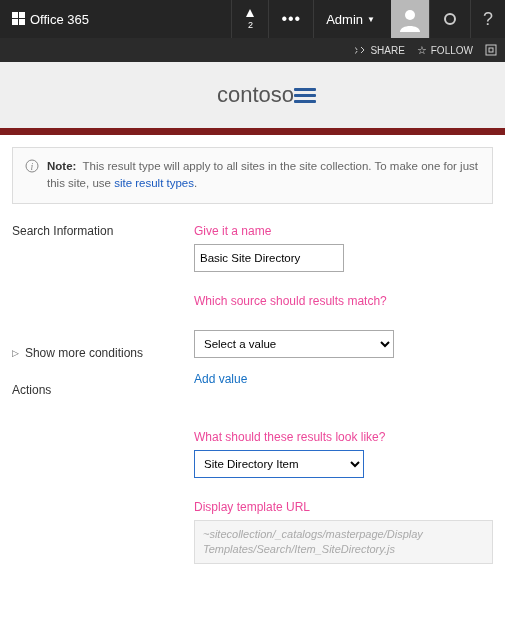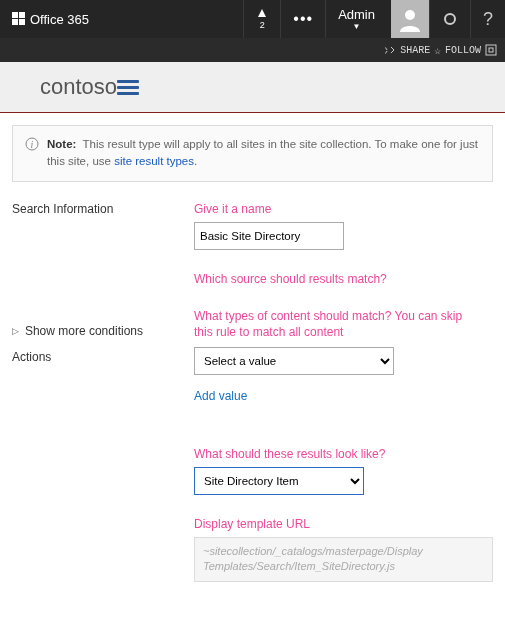--- a/index.html
+++ b/index.html
@@ -2,39 +2,39 @@
 <html><head>
 <meta charset="utf-8">
 <style>
 * { margin: 0; padding: 0; box-sizing: border-box; }
 body { font-family: "Segoe UI", Arial, sans-serif; font-size: 12px; color: #444; background: #fff; width: 505px; }
 .top-bar { background: #252525; color: #fff; height: 38px; display: flex; align-items: stretch; }
 .brand { display: flex; align-items: center; padding: 0 12px; font-size: 13px; font-weight: 300; }
 .brand svg { margin-right: 4px; }
 .spacer { flex: 1; }
 .tb-item { display: flex; flex-direction: column; align-items: center; justify-content: center; padding: 0 12px; border-left: 1px solid #3a3a3a; font-size: 11px; }
-.tb-item.admin { flex-direction: column; font-size: 13px; }
+.tb-item.admin { flex-direction: row; font-size: 13px; }
 .tb-item.admin span { margin-right: 4px; }
 .avatar { width: 38px; height: 38px; background: #b9b9b9; display: flex; align-items: center; justify-content: center; }
-.sub-bar { background: #2b2b2b; color: #ddd; height: 24px; display: flex; align-items: center; justify-content: flex-end; font-size: 10px; padding: 0 8px; gap: 4px; font-family: Liberation Mono, monospace; }
+.sub-bar { background: #2b2b2b; color: #ddd; height: 24px; display: flex; align-items: center; justify-content: flex-end; font-size: 10px; padding: 0 8px; gap: 12px; }
 .sub-bar .sb { display: flex; align-items: center; gap: 4px; }
-.logo-row { background: #efefef; display: flex; align-items: center; justify-content: flex-start; padding: 12px 12px; border-bottom: 1px solid #7f1d1d; }
+.logo-row { background: #efefef; display: flex; align-items: center; justify-content: center; padding: 20px 12px; border-bottom: 7px solid #7f1d1d; }
 .logo-row .logo { display: flex; align-items: center; font-size: 22px; color: #555; }
 .logo-row .logo svg { margin-right: 4px; }
 .hamburger span { display: block; width: 22px; height: 3px; background: #2a5a9a; margin: 3px 0; border-radius: 1px; }
 .content { padding: 12px; }
 .note-box { border: 1px solid #dcdcdc; background: #fafafa; padding: 10px 12px; font-size: 11.5px; color: #666; margin-bottom: 20px; line-height: 1.5; display: flex; gap: 8px; }
 .note-box a { color: #1a5abf; text-decoration: none; }
 .note-box strong { color: #333; }
 .form-area { display: flex; gap: 12px; }
 .left-col { width: 170px; font-size: 12px; color: #333; }
 .left-col .sec { margin-bottom: 58px; }
 .left-col .sec.gen { margin-bottom: 50px; }
 .left-col .subsec { margin-top: 108px; font-size: 12px; color: #333; display: flex; align-items: center; gap: 6px; }
-.left-col .actions-l { margin-top: 12px; }
+.left-col .actions-l { margin-top: 23px; }
 .right-col { flex: 1; }
 .field-group { margin-bottom: 22px; }
 .flabel { font-size: 12px; color: #ec4899; margin-bottom: 6px; display: block; }
 input[type=text], select { font-family: inherit; font-size: 11.5px; padding: 3px 5px; border: 1px solid #aaa; background: #fff; height: 28px; }
 input.name-input { width: 150px; }
 select.src { width: 260px; }
 select.ctype { width: 200px; }
 select.display-t { width: 170px; border: 1.5px solid #2a6dc9; }
 .add-link { color: #1670c4; font-size: 12px; display: inline-block; margin-top: 14px; cursor: pointer; }
 .small-note { font-size: 10.5px; color: #888; margin-top: 6px; line-height: 1.4; max-width: 290px; }
@@ -146,21 +146,20 @@
       <div class="field-group">
         <label class="flabel">Give it a name</label>
         <input type="text" class="name-input" value="Basic Site Directory" style="">
       </div>
 
       <div class="field-group">
         <label class="flabel">Which source should results match?</label>
       </div>
 
       <div class="field-group">
-        <label class="flabel" style="display:block;max-width:290px;line-height:1.4">What types of content should match? You can skip this rule to match all content</label>
         <select class="ctype">
           <option>Select a value</option>
         </select>
         <div><span class="add-link">Add value</span></div>
       </div>
 
       <div class="field-group" style="margin-top:44px">
         <label class="flabel">What should these results look like?</label>
         <select class="display-t">
           <option>Site Directory Item</option>

